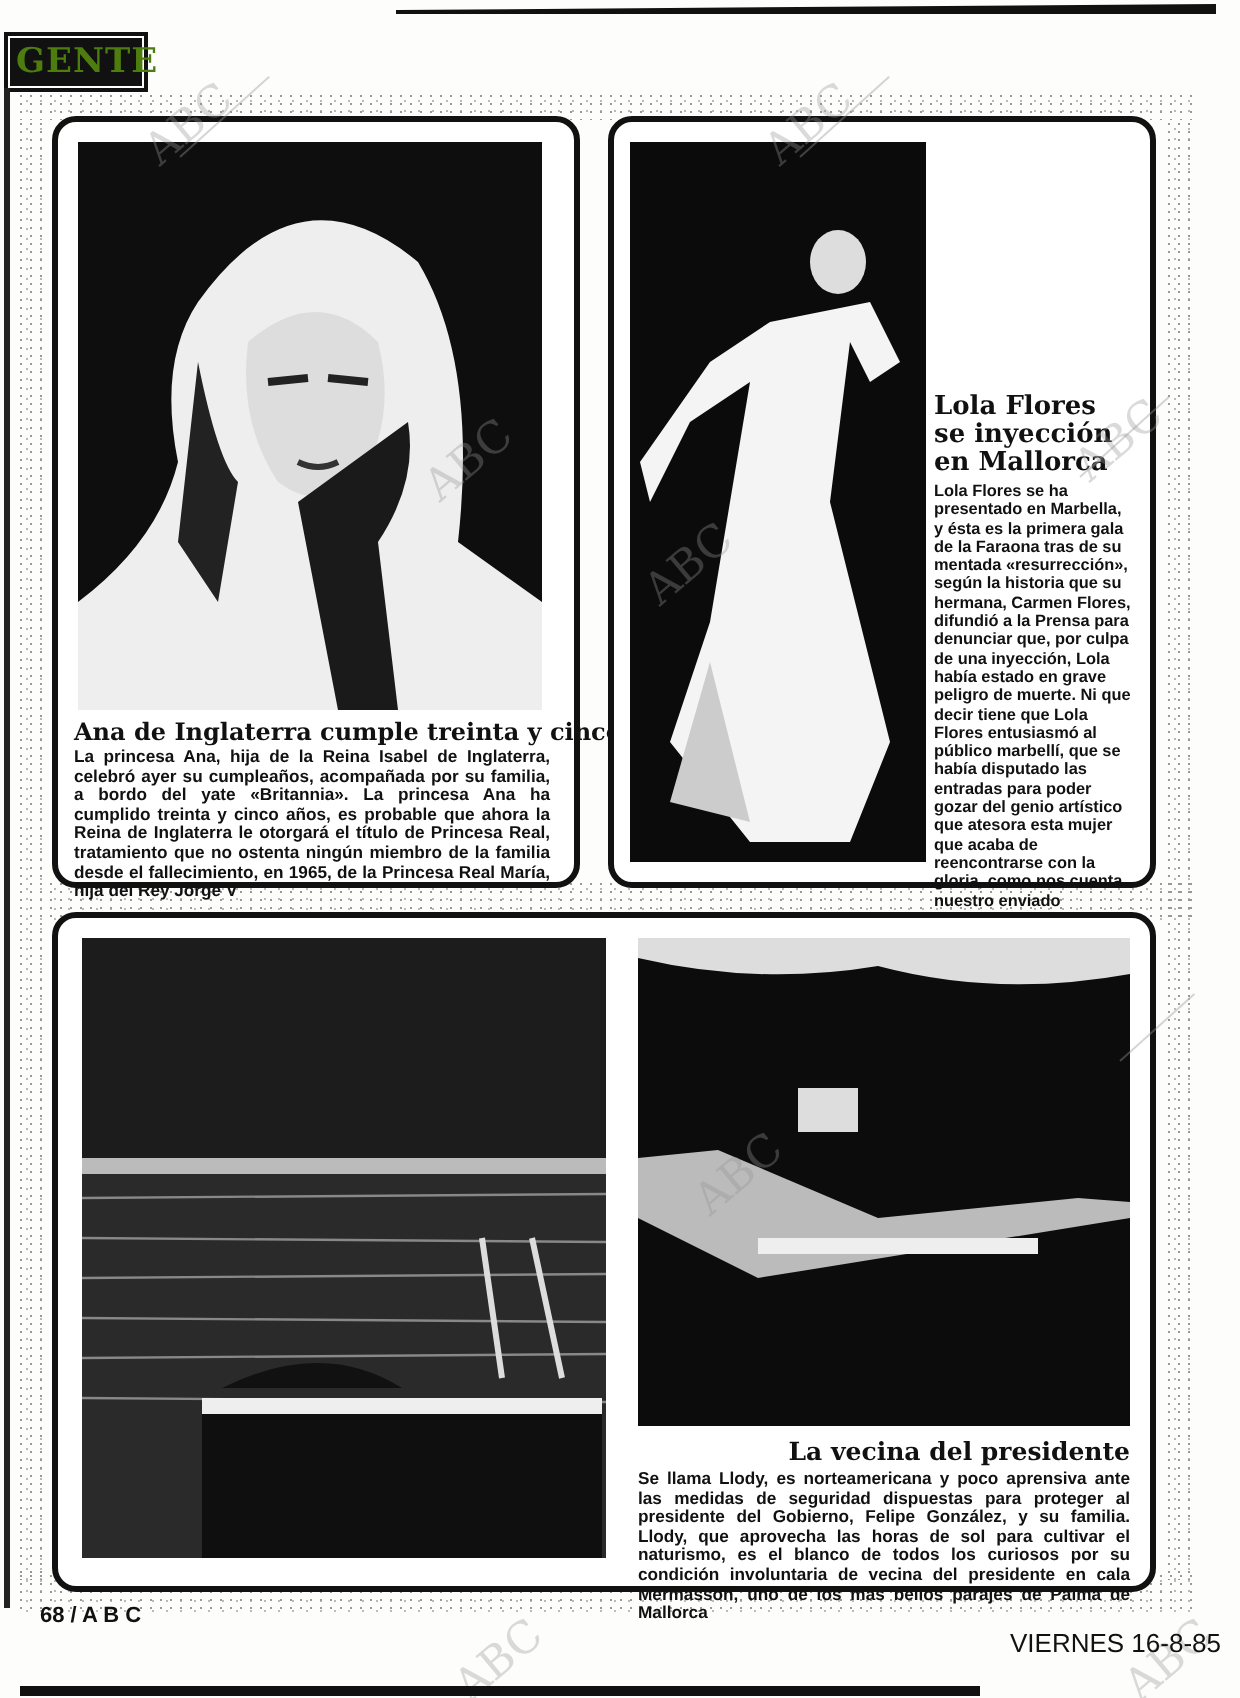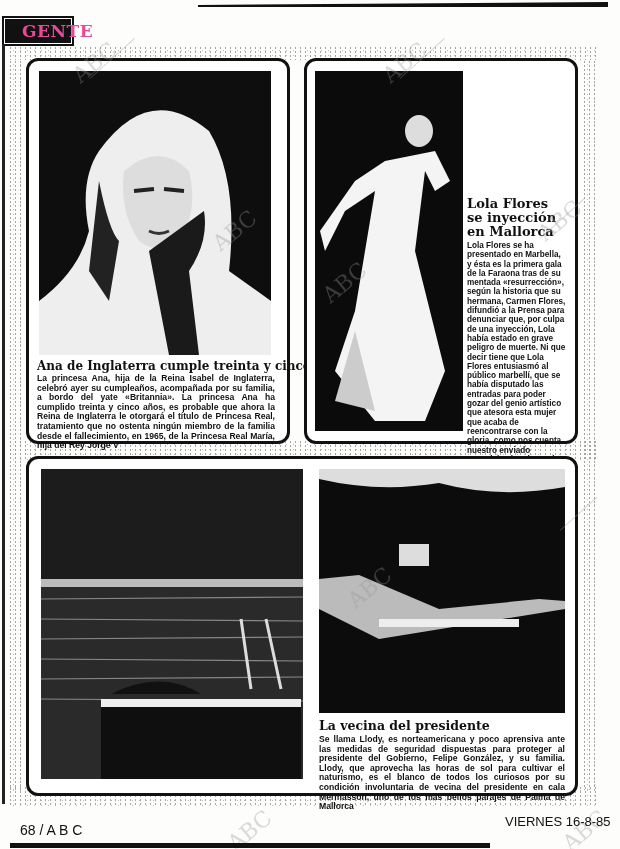--- a/index.html
+++ b/index.html
@@ -5,34 +5,34 @@
   html, body { margin:0; padding:0; }
   body {
     width:620px; height:849px; position:relative; overflow:hidden;
     background:#fdfdfb;
     font-family:"Liberation Sans", sans-serif; color:#111;
   }
   .topline { position:absolute; left:198px; top:2px; width:410px; height:5px;
     background:linear-gradient(to right,#111 0 30%,#111 30% 100%); clip-path:polygon(0 60%,100% 0,100% 100%,0 100%); }
   .section-tag { position:absolute; left:2px; top:16px; width:68px; height:26px; background:#111;
     border:2px solid #111; box-shadow:inset 0 0 0 1px #fff; }
-  .section-tag span { display:block; color:#ec4899; font-family:"DejaVu Serif", serif; font-weight:bold;
-    font-size:17px; line-height:26px; padding-left:18px; letter-spacing:0.5px; }
+  .section-tag span { display:block; color:#4d7c0f; font-family:"DejaVu Serif", serif; font-weight:bold;
+    font-size:17px; line-height:26px; padding-left:4px; letter-spacing:0.5px; }
   .page-frame { position:absolute; left:2px; top:44px; width:3px; height:760px; background:#222; }
   .stipple { position:absolute; background:
       radial-gradient(#999 0.6px, transparent 0.8px) 0 0/5px 4px,
       radial-gradient(#bbb 0.5px, transparent 0.8px) 2px 2px/7px 5px; }
   .panel { position:absolute; border:3px solid #111; border-radius:12px; background:#fff; }
   .photo { position:absolute; background:#111; overflow:hidden; }
   .headline { position:absolute; font-family:"DejaVu Serif", serif; font-weight:bold; color:#111; }
   .body-text { position:absolute; font-family:"Liberation Sans", sans-serif; font-size:8.6px; line-height:9.6px; color:#111; text-align:justify;font-weight:bold; }
   .watermark { position:absolute; font-family:"DejaVu Serif", serif; font-size:22px; color:rgba(150,150,150,0.35);
     transform:rotate(-40deg); pointer-events:none; }
   .wm-line { position:absolute; height:1px; background:rgba(150,150,150,0.4); transform-origin:left center; transform:rotate(-42deg); }
-  .footer-left { position:absolute; left:20px; top:822px; font-size:14px; font-weight:normal; }
+  .footer-left { position:absolute; left:20px; top:802px; font-size:11px; font-weight:bold; }
   .footer-right { position:absolute; left:505px; top:814px; font-size:13px; }
   .bottom-bar { position:absolute; left:10px; top:843px; width:480px; height:5px; background:#111; }
 </style>
 </head>
 <body>
 
 <div class="topline"></div>
 
 <div class="section-tag">
   <span>GENTE</span>
@@ -101,21 +101,21 @@
   </div>
   <div class="photo" style="left:290px;top:10px;width:246px;height:244px;">
     <svg width="246" height="244" viewBox="0 0 246 244">
       <rect width="246" height="244" fill="#0c0c0c"></rect>
       <path d="M0 0 L246 0 L246 18 Q180 30 120 14 Q60 24 0 10Z" fill="#ddd"></path>
       <rect x="80" y="75" width="30" height="22" fill="#ddd"></rect>
       <path d="M0 110 L40 106 L120 140 L220 130 L246 132 L246 140 L60 170 L0 140Z" fill="#bbb"></path>
       <rect x="60" y="150" width="140" height="8" fill="#eee"></rect>
     </svg>
   </div>
-  <div class="headline" style="left:290px;top:260px;width:246px;text-align:left;font-size:12.5px;line-height:14px;">La vecina del presidente</div>
+  <div class="headline" style="left:290px;top:260px;width:246px;text-align:right;font-size:12.5px;line-height:14px;">La vecina del presidente</div>
   <div class="body-text" style="left:290px;top:276px;width:246px;">Se llama Llody, es norteamericana y poco aprensiva ante las medidas de seguridad dispuestas para proteger al presidente del Gobierno, Felipe González, y su familia. Llody, que aprovecha las horas de sol para cultivar el naturismo, es el blanco de todos los curiosos por su condición involuntaria de vecina del presidente en cala Mermasson, uno de los más bellos parajes de Palma de Mallorca</div>
 </div>
 
 <div class="watermark" style="left:70px;top:50px;">ABC</div>
 <div class="watermark" style="left:380px;top:50px;">ABC</div>
 <div class="watermark" style="left:210px;top:218px;">ABC</div>
 <div class="watermark" style="left:535px;top:208px;">ABC</div>
 <div class="watermark" style="left:320px;top:270px;">ABC</div>
 <div class="watermark" style="left:345px;top:575px;">ABC</div>
 <div class="watermark" style="left:225px;top:818px;">ABC</div>

